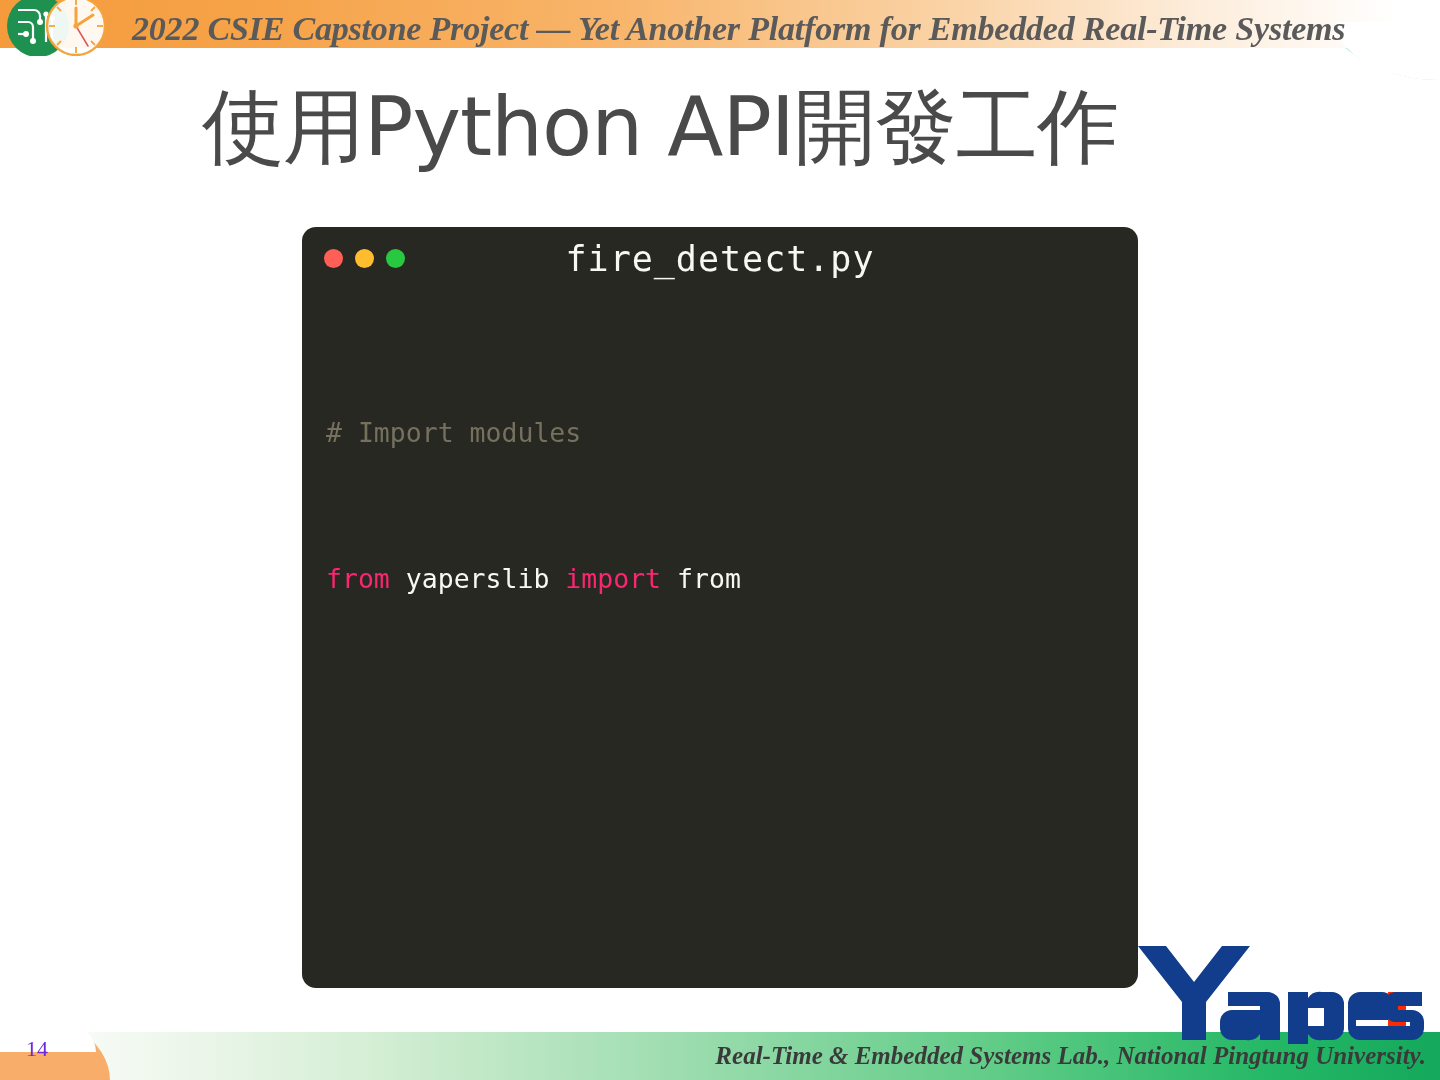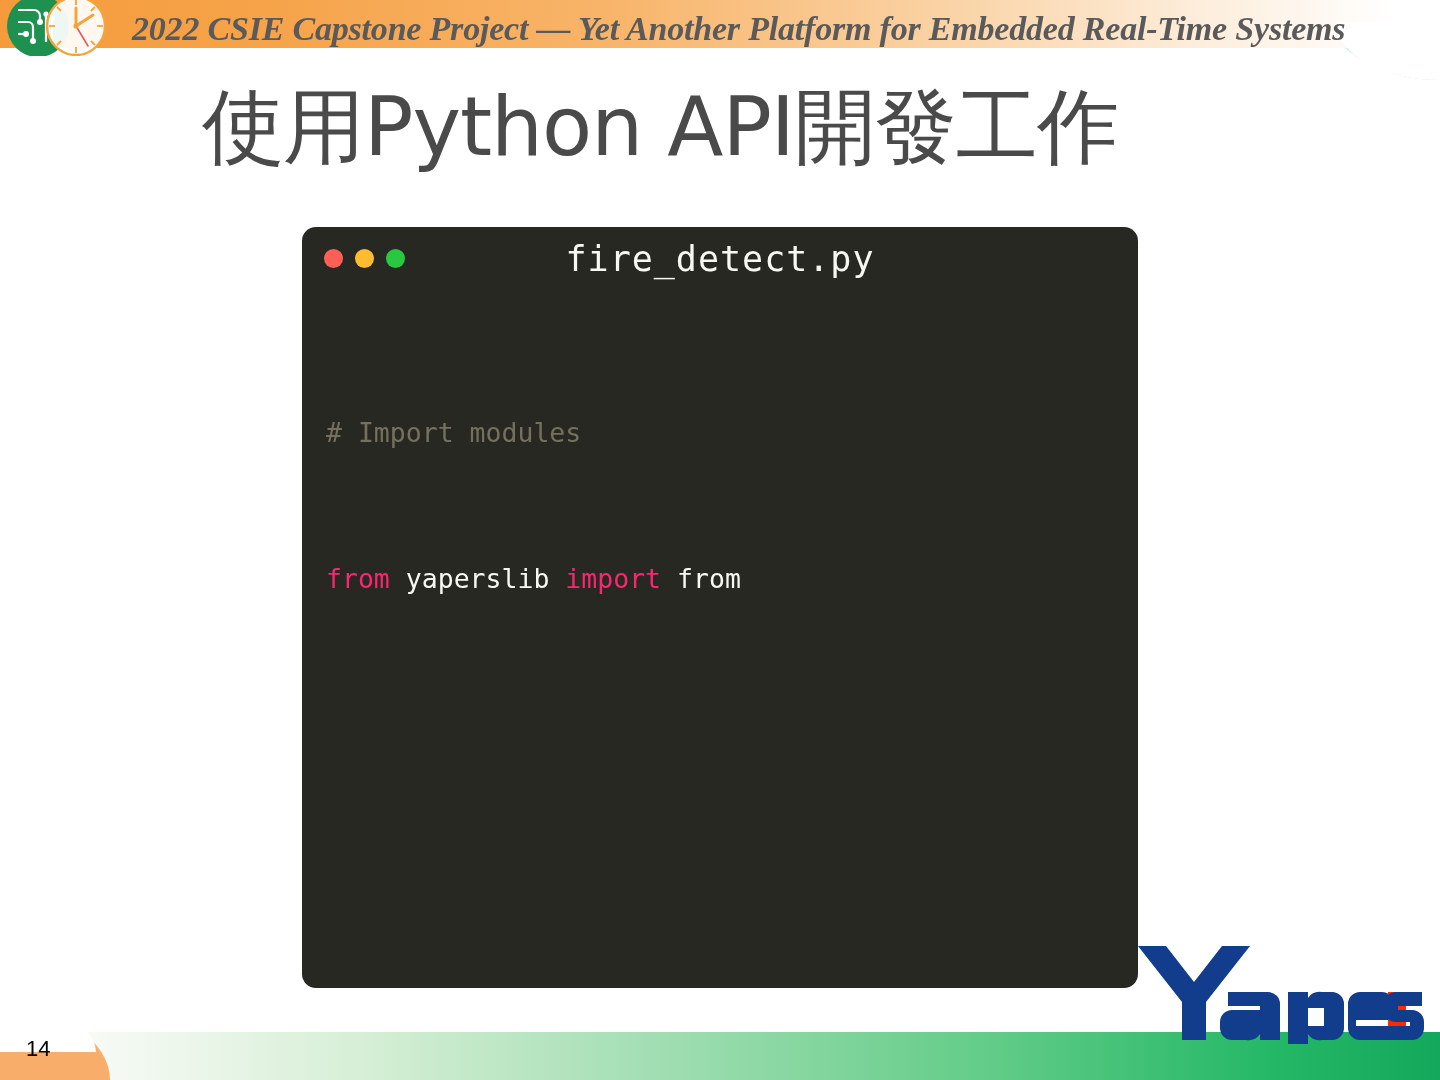--- a/index.html
+++ b/index.html
@@ -136,23 +136,23 @@
   }
   .footer-white-curve {
     position:absolute; left:0; bottom:28px;
     width:96px; height:48px;
     background:#ffffff;
     border-top-right-radius:96px 48px;
     z-index:5;
   }
   .page-num {
     position:absolute; left:26px; bottom:18px;
-    font-family:Liberation Sans, sans-serif;
+    font-family:Liberation Serif, serif;
     font-size:22px;
-    color:#000000;
+    color:#6d28d9;
     z-index:6;
   }
   .footer-text {
     position:absolute; right:14px; bottom:10px;
     font-family:"Liberation Serif", serif;
     font-style:italic; font-weight:bold;
     font-size:25px;
     color:#3a3a3a;
     white-space:nowrap;
     z-index:6;
@@ -280,14 +280,15 @@
                h-14 a12 12 0 0 1 -12 -12 v-6 a12 12 0 0 1 12 -12 z" fill="#123c8c" transform="translate(-8,0)"></path>
     </svg>
   </div>
 
   <div class="footer-band"></div>
   <div class="footer-white-curve"></div>
   <div class="footer-orange"></div>
 
   <div class="page-num">14</div>
 
+  <div class="footer-text">Real-Time &amp; Embedded Systems Lab., National Pingtung University.</div>
 
 </div>
 
 </body></html>

